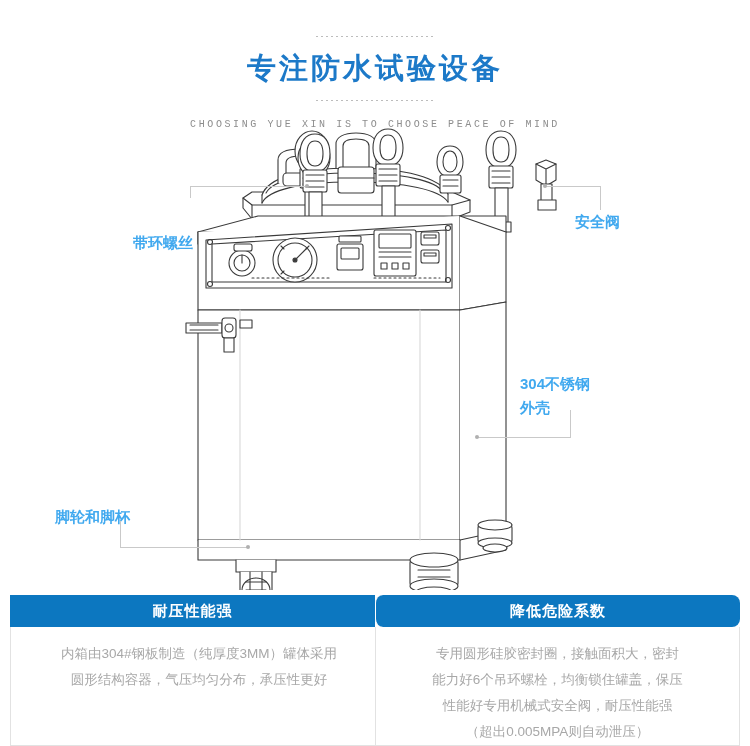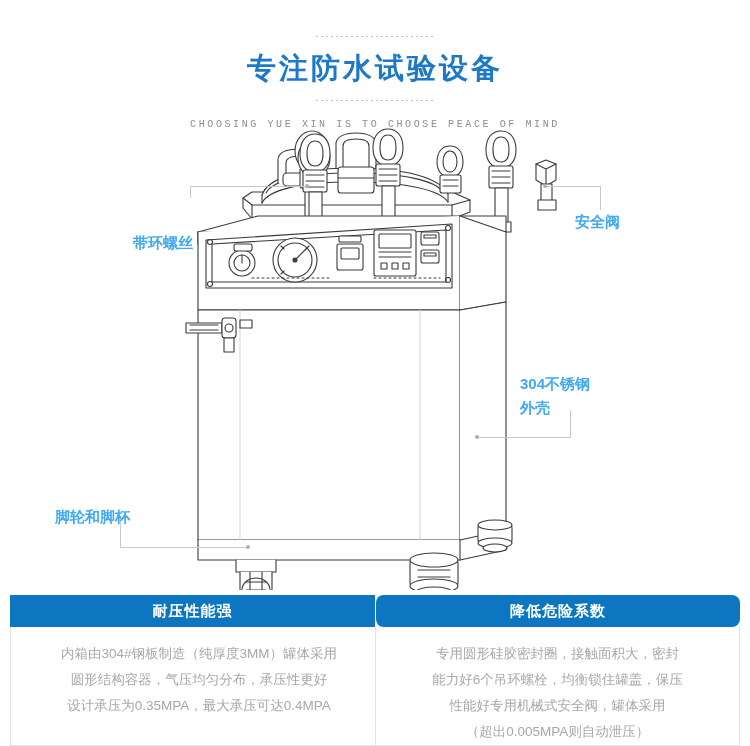--- a/index.html
+++ b/index.html
@@ -305,29 +305,28 @@
     <span>脚轮和脚杯</span>
   </div>
 
   <div class="panels">
 
     <div class="panel">
       <div class="phead">耐压性能强</div>
       <div class="pbody">
         <p>内箱由304#钢板制造（纯厚度3MM）罐体采用</p>
         <p>圆形结构容器，气压均匀分布，承压性更好</p>
-        <p>设计承压为0.35MPA，最大承压可达0.4MPA</p>
       </div>
     </div>
 
     <div class="panel">
       <div class="phead">降低危险系数</div>
       <div class="pbody">
         <p>专用圆形硅胶密封圈，接触面积大，密封</p>
         <p>能力好6个吊环螺栓，均衡锁住罐盖，保压</p>
-        <p>性能好专用机械式安全阀，罐体采用</p>
+        <p>性能好专用机械式安全阀，耐压性能强</p>
         <p>（超出0.005MPA则自动泄压）</p>
       </div>
     </div>
 
   </div>
 
 </div>
 
 </body></html>

